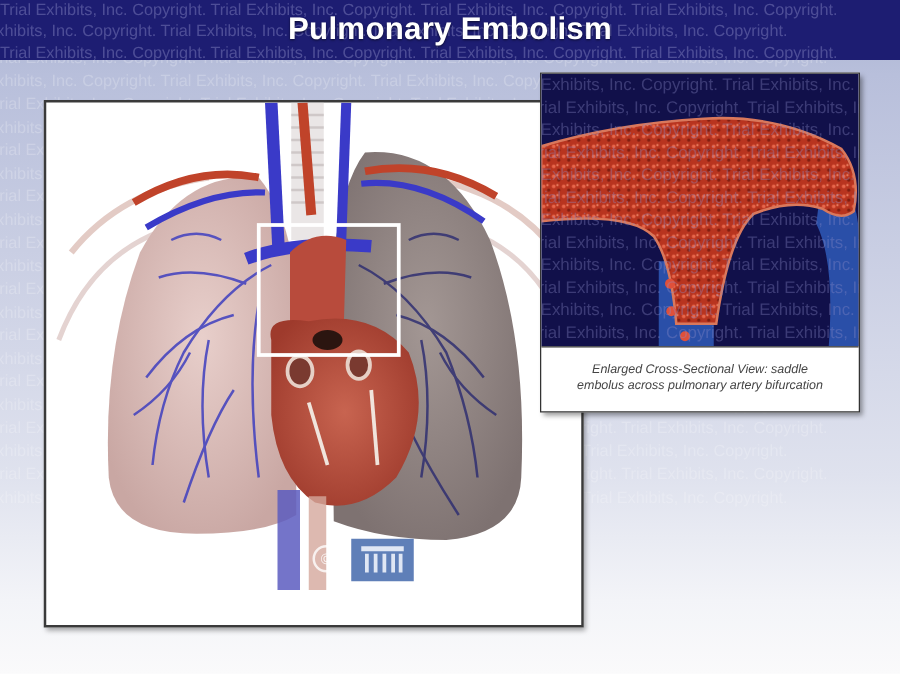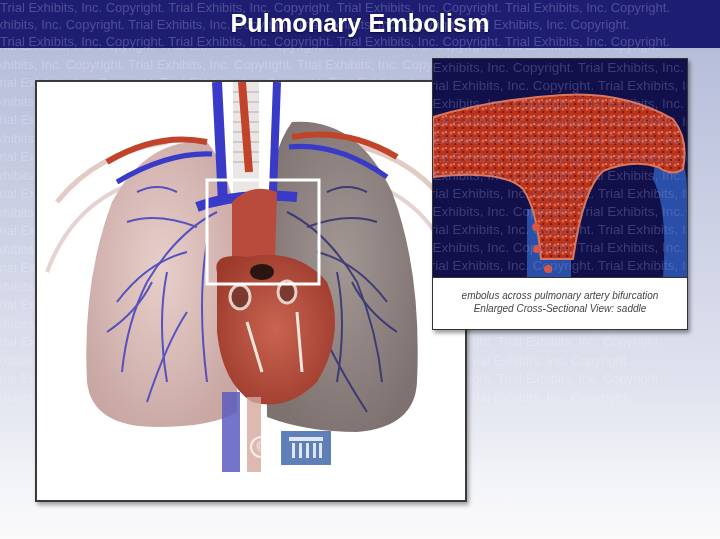--- a/index.html
+++ b/index.html
@@ -233,16 +233,16 @@
       <div>Trial Exhibits, Inc. Copyright. Trial Exhibits, Inc. Copyright. Trial Exhibits, Inc. Copyright. Trial Exhibits, Inc. Copyright.</div>
       <div style="margin-left:-20px">Trial Exhibits, Inc. Copyright. Trial Exhibits, Inc. Copyright. Trial Exhibits, Inc. Copyright. Trial Exhibits, Inc. Copyright.</div>
       <div>Trial Exhibits, Inc. Copyright. Trial Exhibits, Inc. Copyright. Trial Exhibits, Inc. Copyright. Trial Exhibits, Inc. Copyright.</div>
       <div style="margin-left:-20px">Trial Exhibits, Inc. Copyright. Trial Exhibits, Inc. Copyright. Trial Exhibits, Inc. Copyright. Trial Exhibits, Inc. Copyright.</div>
       <div>Trial Exhibits, Inc. Copyright. Trial Exhibits, Inc. Copyright. Trial Exhibits, Inc. Copyright. Trial Exhibits, Inc. Copyright.</div>
       <div style="margin-left:-20px">Trial Exhibits, Inc. Copyright. Trial Exhibits, Inc. Copyright. Trial Exhibits, Inc. Copyright. Trial Exhibits, Inc. Copyright.</div>
       <div>Trial Exhibits, Inc. Copyright. Trial Exhibits, Inc. Copyright. Trial Exhibits, Inc. Copyright. Trial Exhibits, Inc. Copyright.</div>
     </div>
   </div>
   <div class="inset-caption">
+    <div>Enlarged Cross-Sectional View: saddle</div>
     <div>embolus across pulmonary artery bifurcation</div>
-    <div>Enlarged Cross-Sectional View: saddle</div>
   </div>
 </div>
 
 </body></html>

